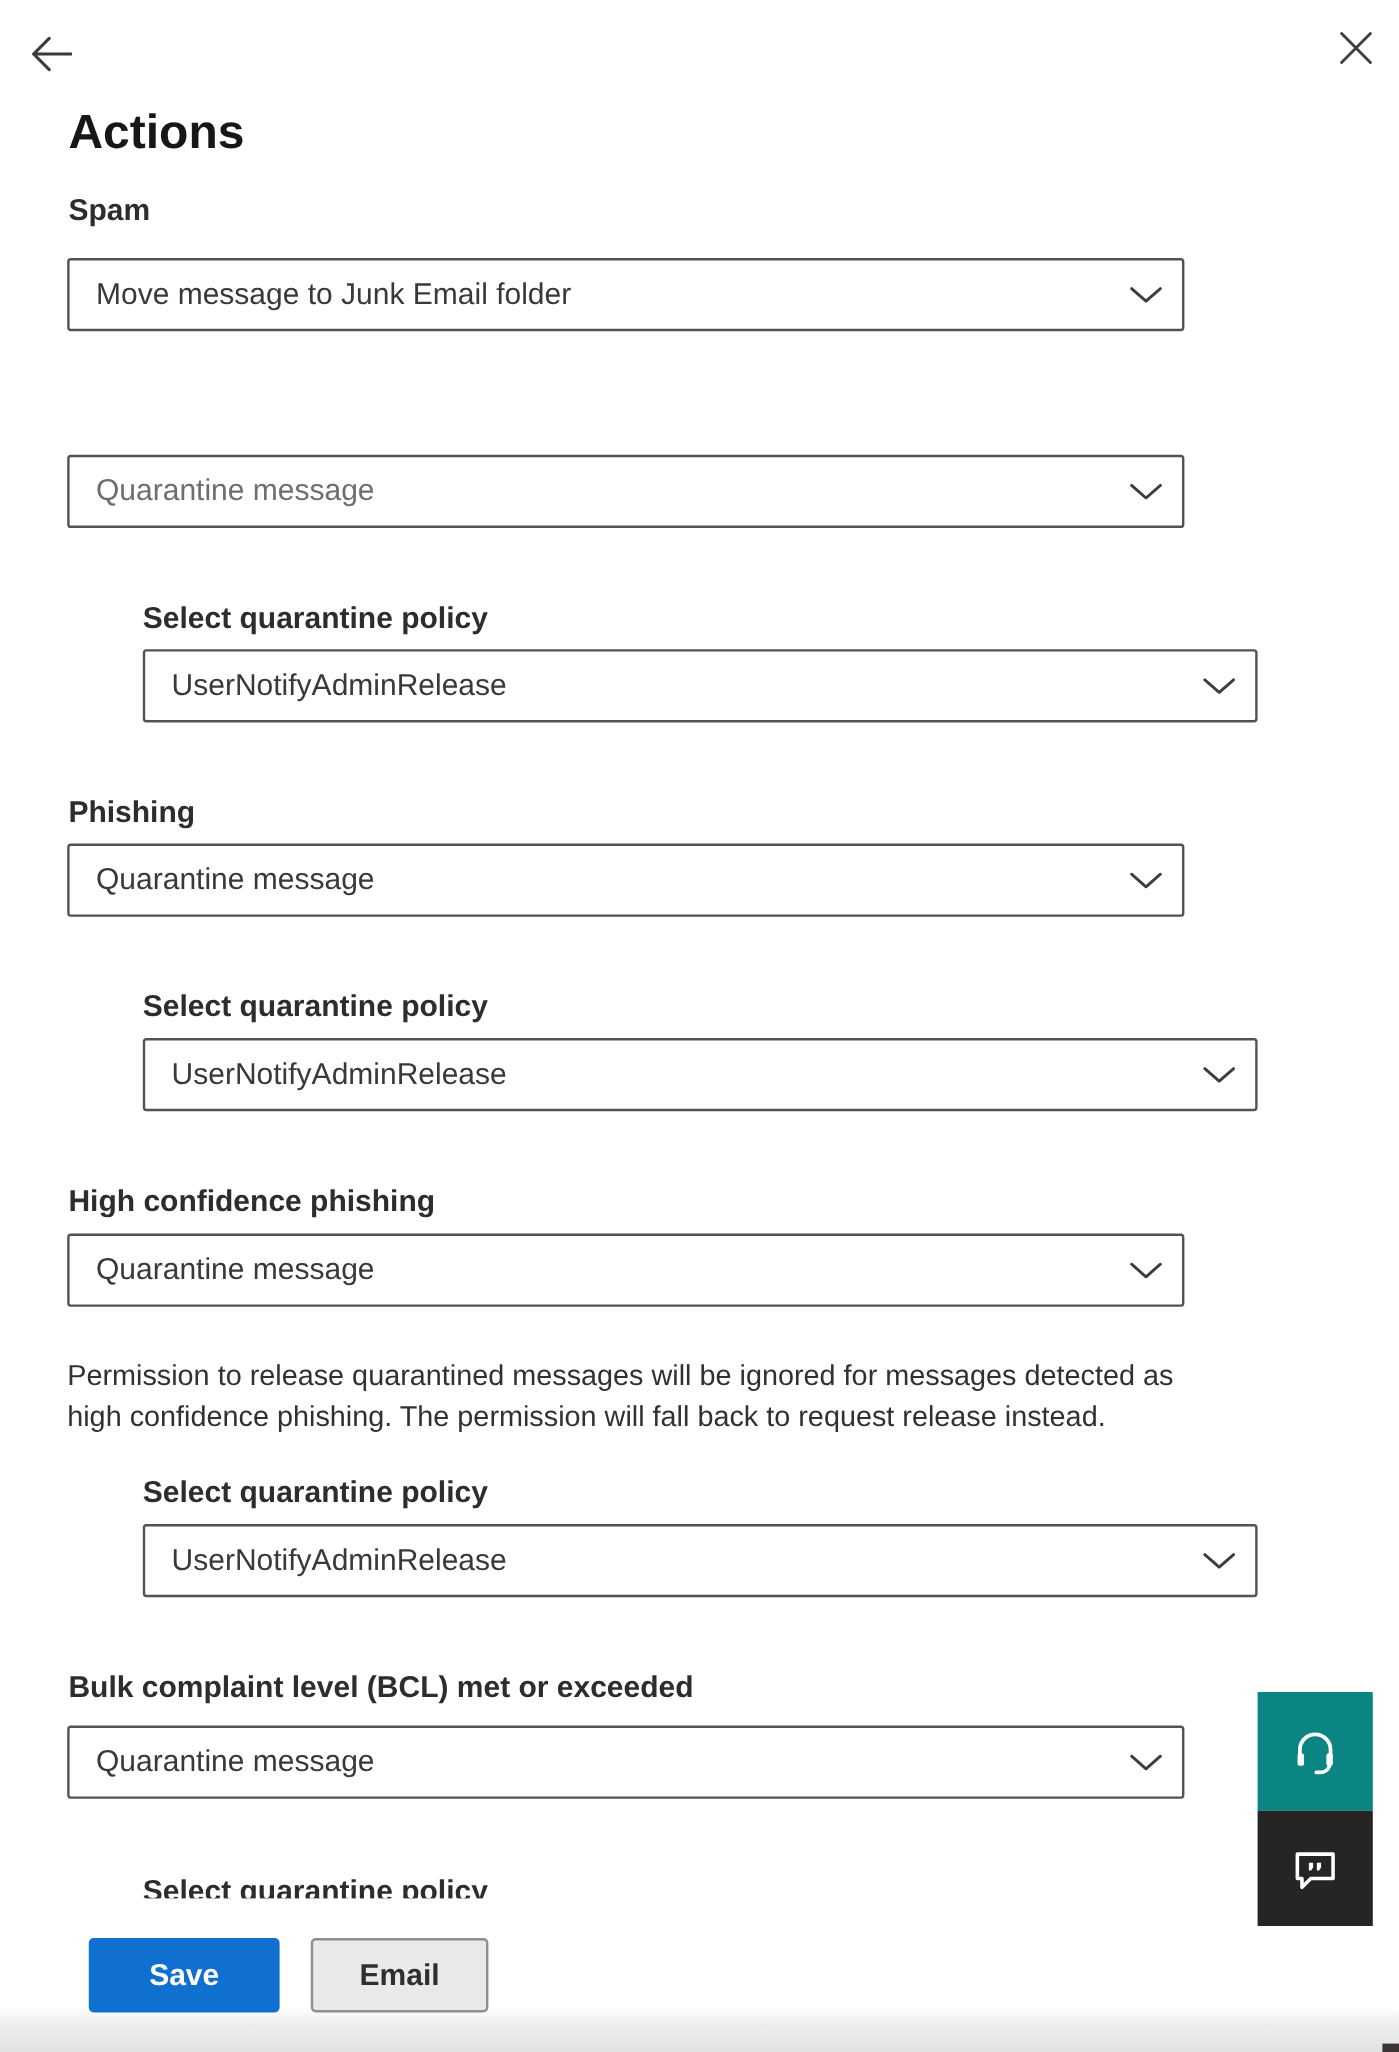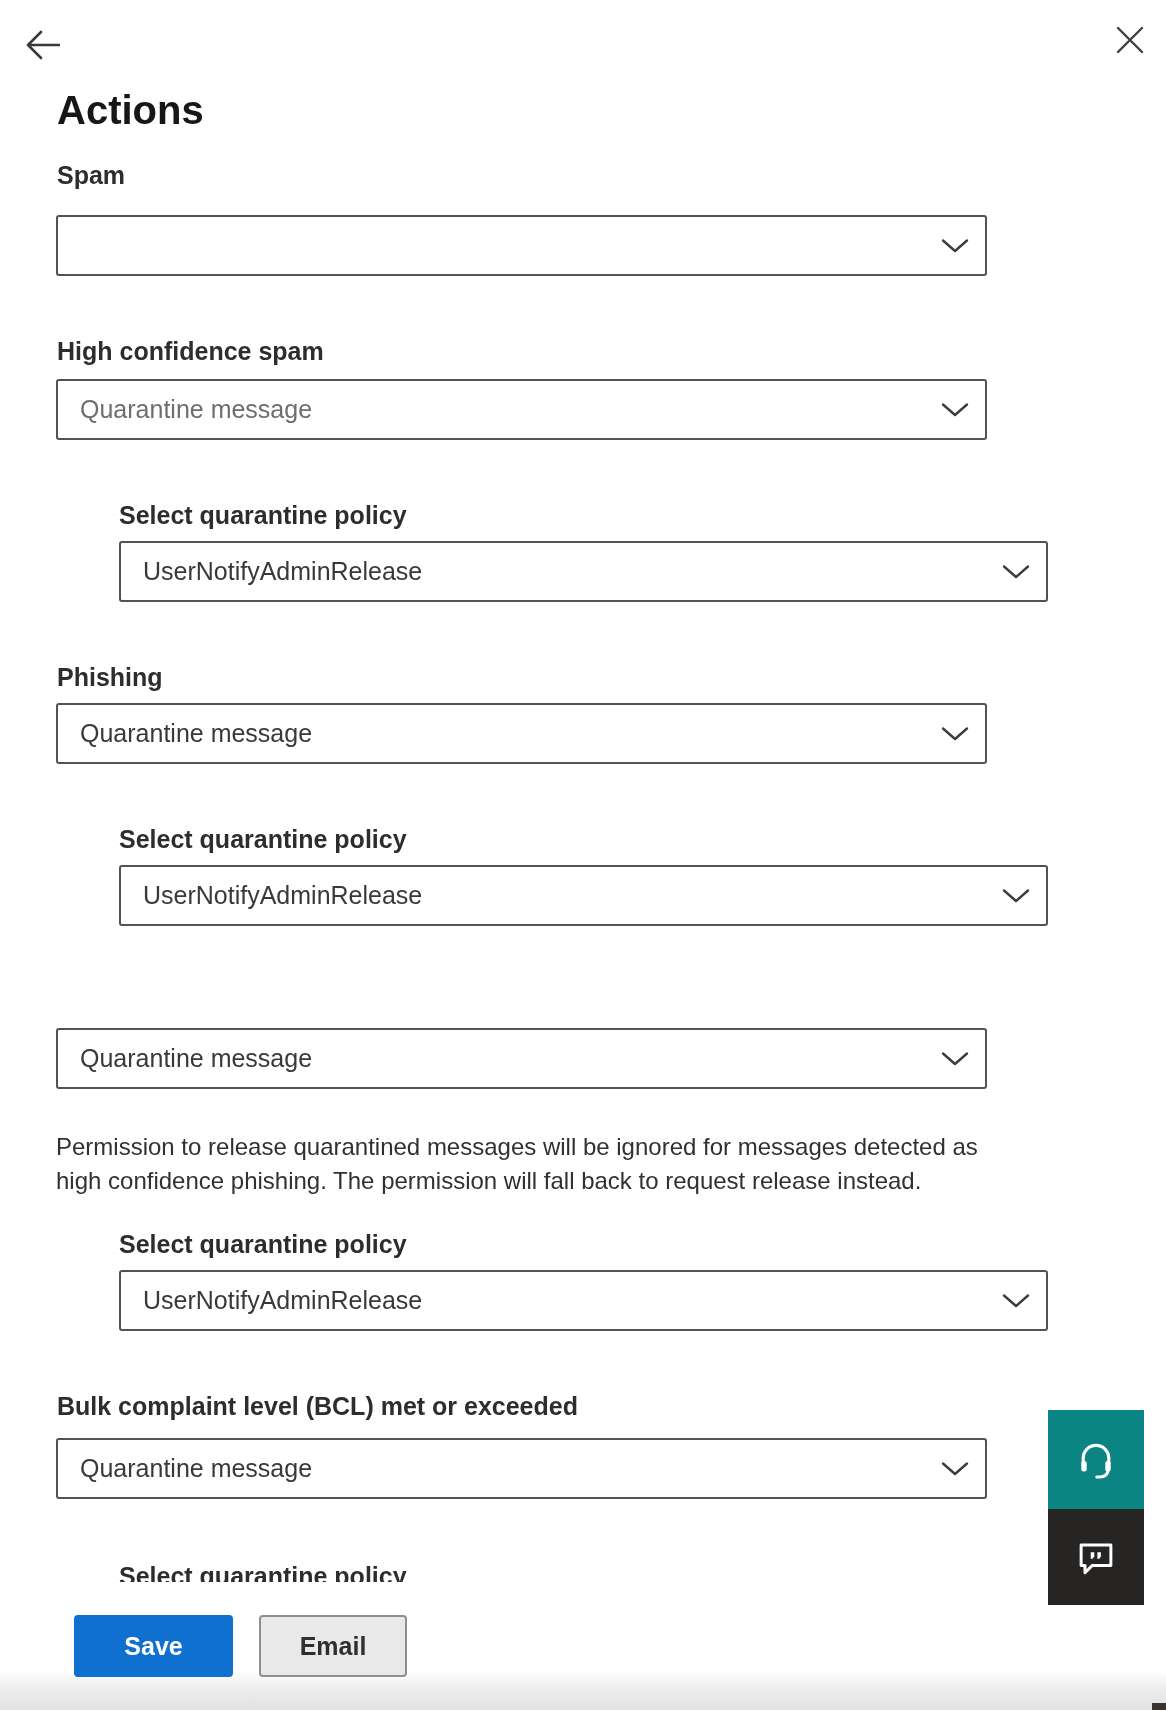--- a/index.html
+++ b/index.html
@@ -60,26 +60,26 @@
   <button class="icon-btn" style="left:1116px;top:26px;">
     <svg width="28" height="28" viewBox="0 0 28 28">
       <path d="M2 2 L26 26 M26 2 L2 26" stroke="#3f3f3f" stroke-width="2.4" fill="none" stroke-linecap="round"></path>
     </svg>
   </button>
 
   <h1 class="page-title" style="left:57px;top:88px;margin:0;">Actions</h1>
 
   <div class="field-label" style="left:57px;top:160px;">Spam</div>
   <div class="dropdown" style="left:56px;top:215px;width:931px;">
+    <span class="dd-text">Move message to Junk Email folder</span>
     <svg class="chev" width="28" height="15" viewBox="0 0 28 15">
       <polyline points="2,2 14,12.5 26,2" stroke="#3d3d3d" stroke-width="2.4" fill="none" stroke-linecap="round" stroke-linejoin="round"></polyline>
     </svg>
   </div>
 
-  <div class="field-label" style="left:57px;top:336px;">High confidence spam</div>
   <div class="dropdown" style="left:56px;top:379px;width:931px;">
     <span class="dd-text muted">Quarantine message</span>
     <svg class="chev" width="28" height="15" viewBox="0 0 28 15">
       <polyline points="2,2 14,12.5 26,2" stroke="#3d3d3d" stroke-width="2.4" fill="none" stroke-linecap="round" stroke-linejoin="round"></polyline>
     </svg>
   </div>
 
   <div class="field-label" style="left:119px;top:500px;">Select quarantine policy</div>
   <div class="dropdown" style="left:119px;top:541px;width:929px;">
     <span class="dd-text">UserNotifyAdminRelease</span>
@@ -97,20 +97,21 @@
   </div>
 
   <div class="field-label" style="left:119px;top:824px;">Select quarantine policy</div>
   <div class="dropdown" style="left:119px;top:865px;width:929px;">
     <span class="dd-text">UserNotifyAdminRelease</span>
     <svg class="chev" width="28" height="15" viewBox="0 0 28 15">
       <polyline points="2,2 14,12.5 26,2" stroke="#3d3d3d" stroke-width="2.4" fill="none" stroke-linecap="round" stroke-linejoin="round"></polyline>
     </svg>
   </div>
 
+  <div class="field-label" style="left:57px;top:986px;">High confidence phishing</div>
   <div class="dropdown" style="left:56px;top:1028px;width:931px;">
     <span class="dd-text">Quarantine message</span>
     <svg class="chev" width="28" height="15" viewBox="0 0 28 15">
       <polyline points="2,2 14,12.5 26,2" stroke="#3d3d3d" stroke-width="2.4" fill="none" stroke-linecap="round" stroke-linejoin="round"></polyline>
     </svg>
   </div>
 
   <p class="note" style="left:56px;top:1130px;margin:0;">Permission to release quarantined messages will be ignored for messages detected as
 high confidence phishing. The permission will fall back to request release instead.</p>
 

